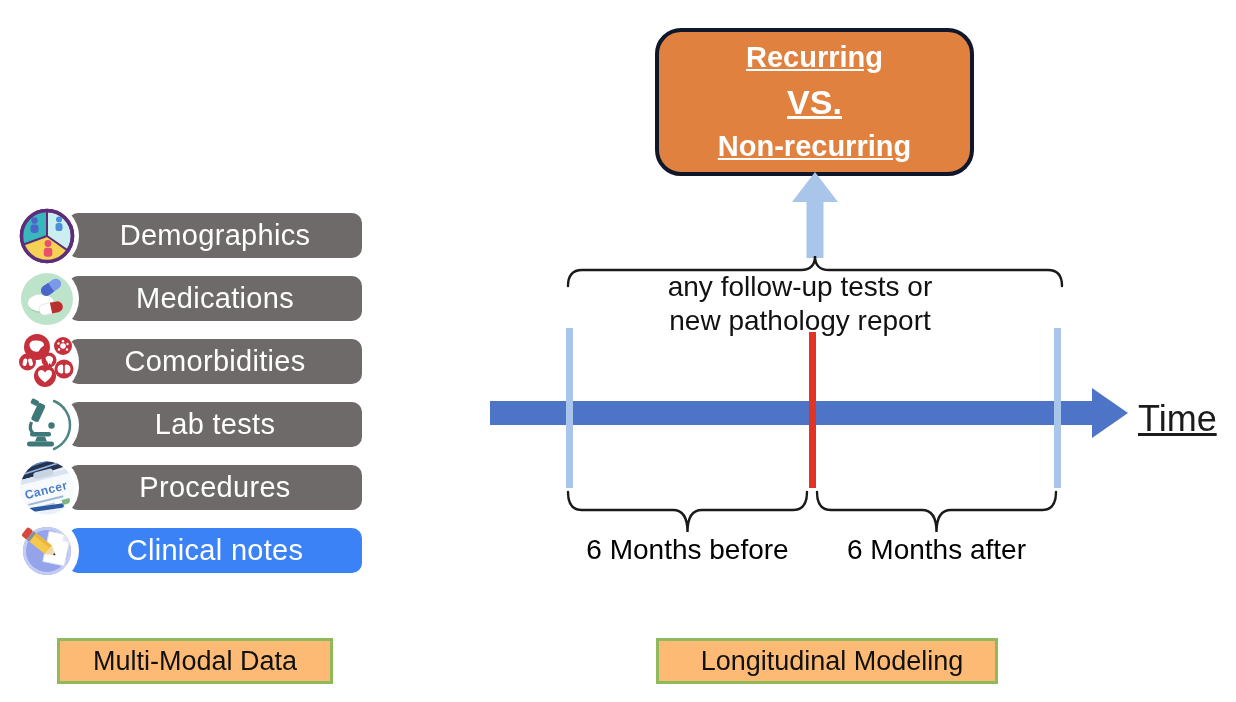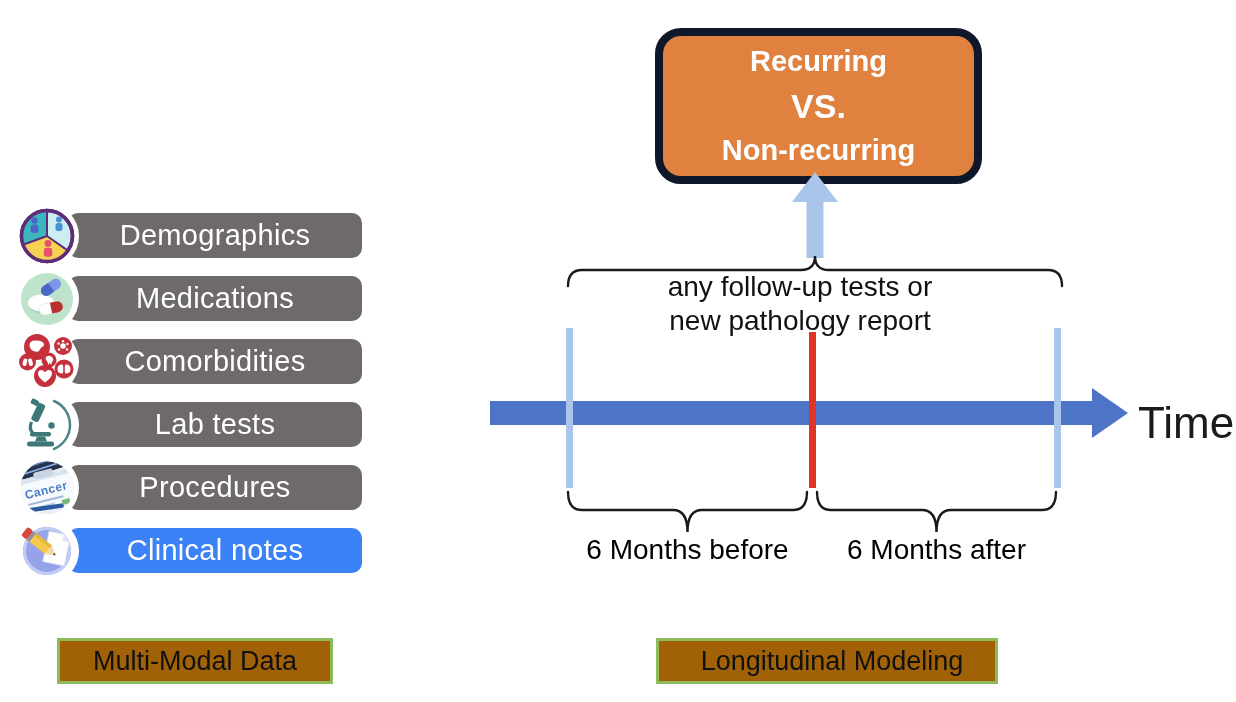--- a/index.html
+++ b/index.html
@@ -17,47 +17,47 @@
   }
   .mod-bar.highlight{background:#3b82f6;}
   .mod-icon{
     position:absolute;left:18px;top:0;width:58px;height:58px;
     background:#fff;border-radius:50%;box-shadow:0 0 0 3px #fff;
   }
   .mod-icon svg{width:58px;height:58px;display:block;}
   
   .caption-box{
     position:absolute;top:638px;height:40px;border:3px solid #8FBA5B;
-    background:#a16207;color:#111;font-size:27px;line-height:40px;text-align:center;
+    background:#fdba74;color:#111;font-size:27px;line-height:40px;text-align:center;
   }
   #caption-multimodal{left:57px;width:270px;}
   #caption-longitudinal{left:656px;width:326px;padding-left:10px;}
   
   #outcome-box{
     position:absolute;left:655px;top:28px;width:311px;height:140px;
-    background:#E0813F;border:8px solid #0f172a;border-radius:26px;
+    background:#E0813F;border:4px solid #0f172a;border-radius:26px;
     display:flex;flex-direction:column;justify-content:space-evenly;align-items:center;
-    color:#fff;text-align:center;
+    color:#fff;text-align:center;text-decoration:underline;
   }
   #outcome-box .l1{font-size:29px;font-weight:700;}
   #outcome-box .l2{font-size:34px;font-weight:700;}
   #outcome-box .l3{font-size:29px;font-weight:700;}
   .abs{position:absolute;}
   #up-arrow{left:792px;top:172px;}
   #top-brace{left:566px;top:254px;}
   #annotation{
     left:560px;top:270px;width:480px;text-align:center;
     font-size:28px;line-height:34px;color:#111;z-index:5;
   }
   .tick{position:absolute;top:328px;width:7px;height:160px;background:#A9C5E9;z-index:3;}
   #tick-left{left:566px;}
   #tick-right{left:1054px;}
   #event-line{position:absolute;left:809px;top:332px;width:7px;height:156px;background:#E23425;z-index:2;}
   #timeline-arrow{left:490px;top:388px;z-index:1;}
-  #time-label{left:1138px;top:398px;font-size:44px;color:#1b1b1b;}
+  #time-label{left:1138px;top:398px;font-size:36px;color:#1b1b1b;text-decoration:underline;}
   #brace-before{left:566px;top:490px;}
   #brace-after{left:815px;top:490px;}
   .period-label{position:absolute;top:534px;width:261px;text-align:center;font-size:28px;color:#000000;}
   #label-before{left:557px;}
   #label-after{left:806px;}
 </style>
 </head>
 <body>
 
 <div id="stage">

